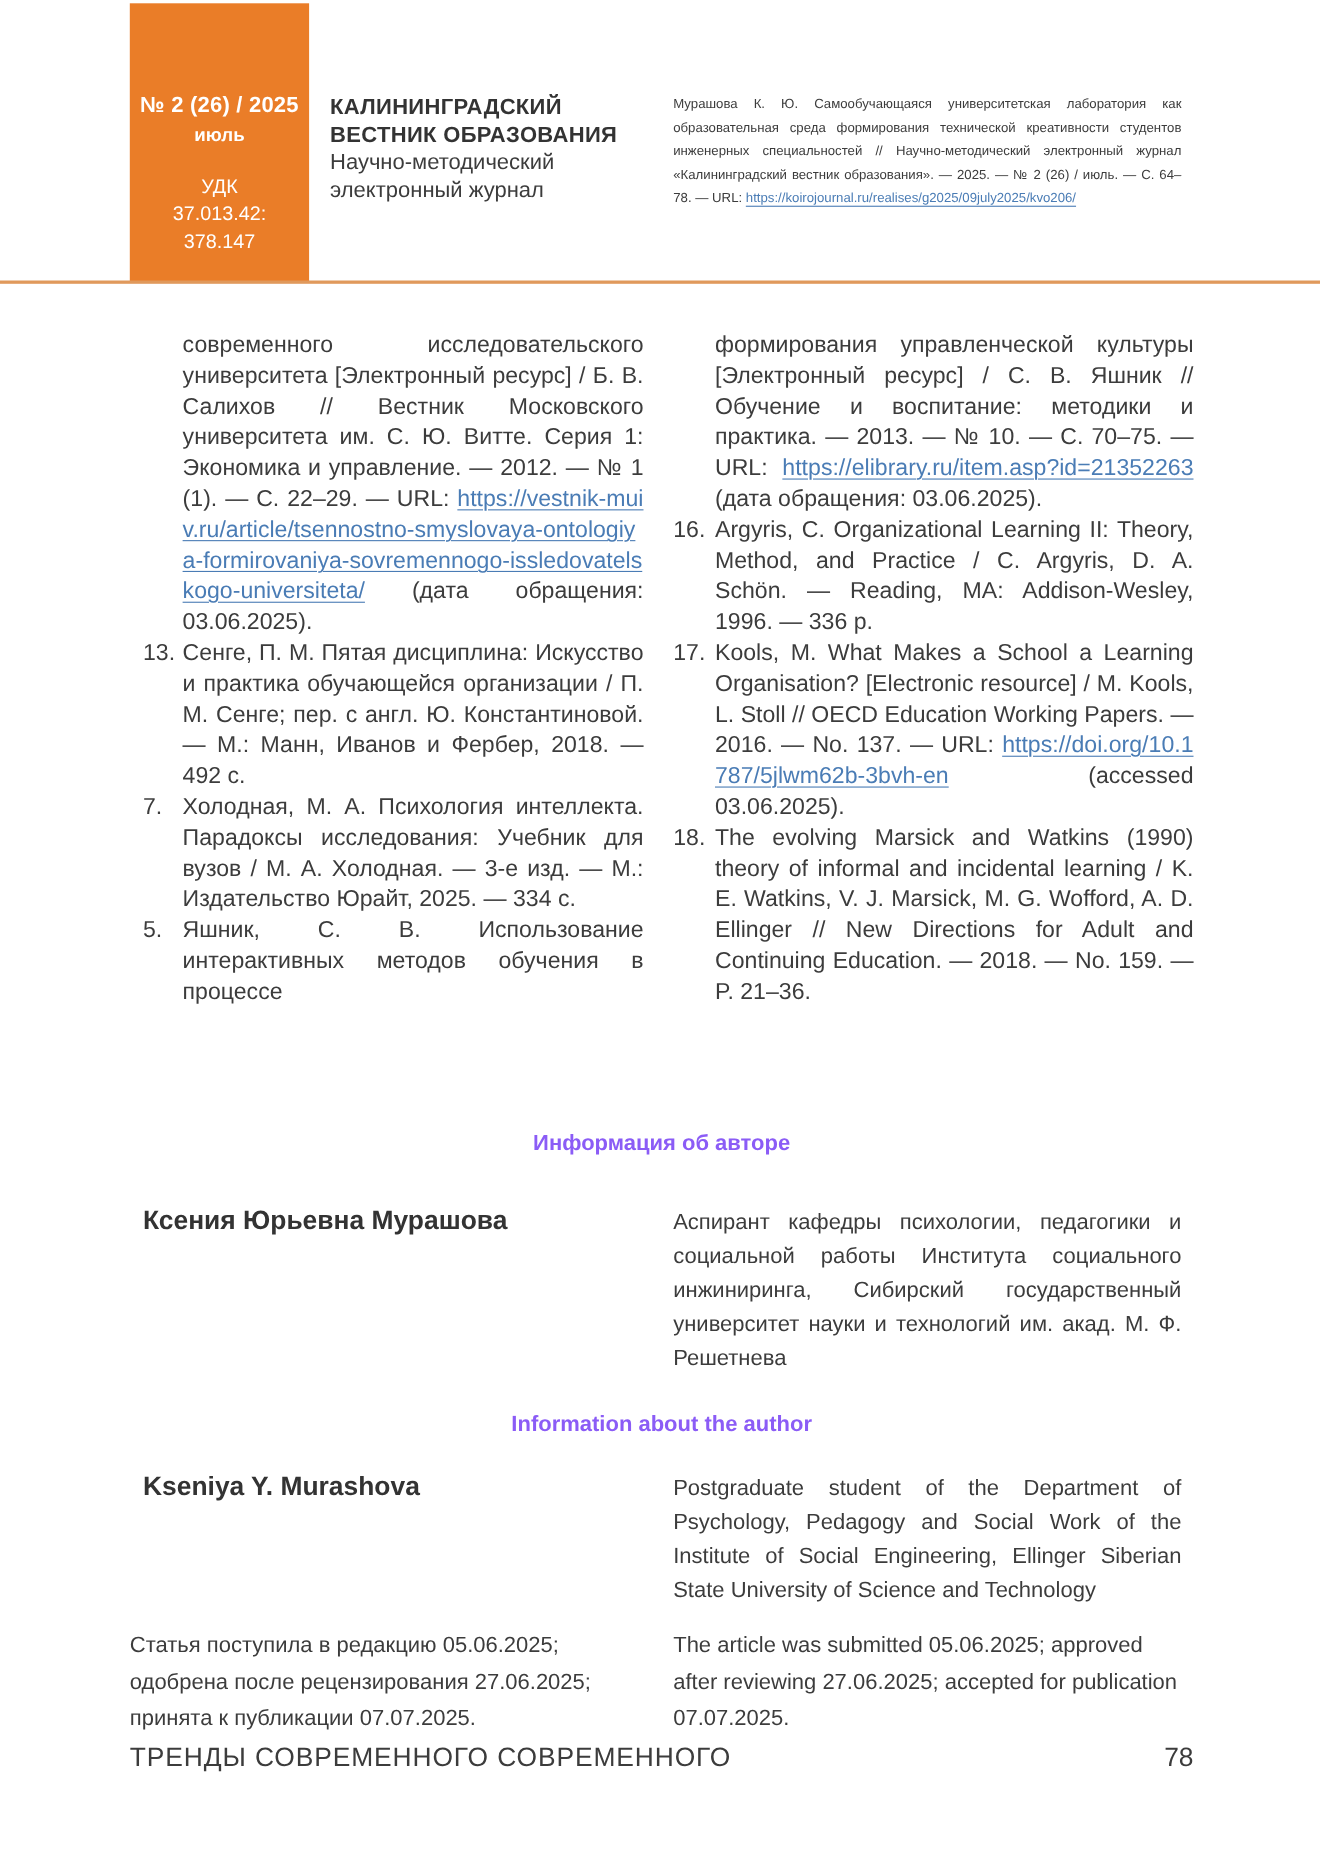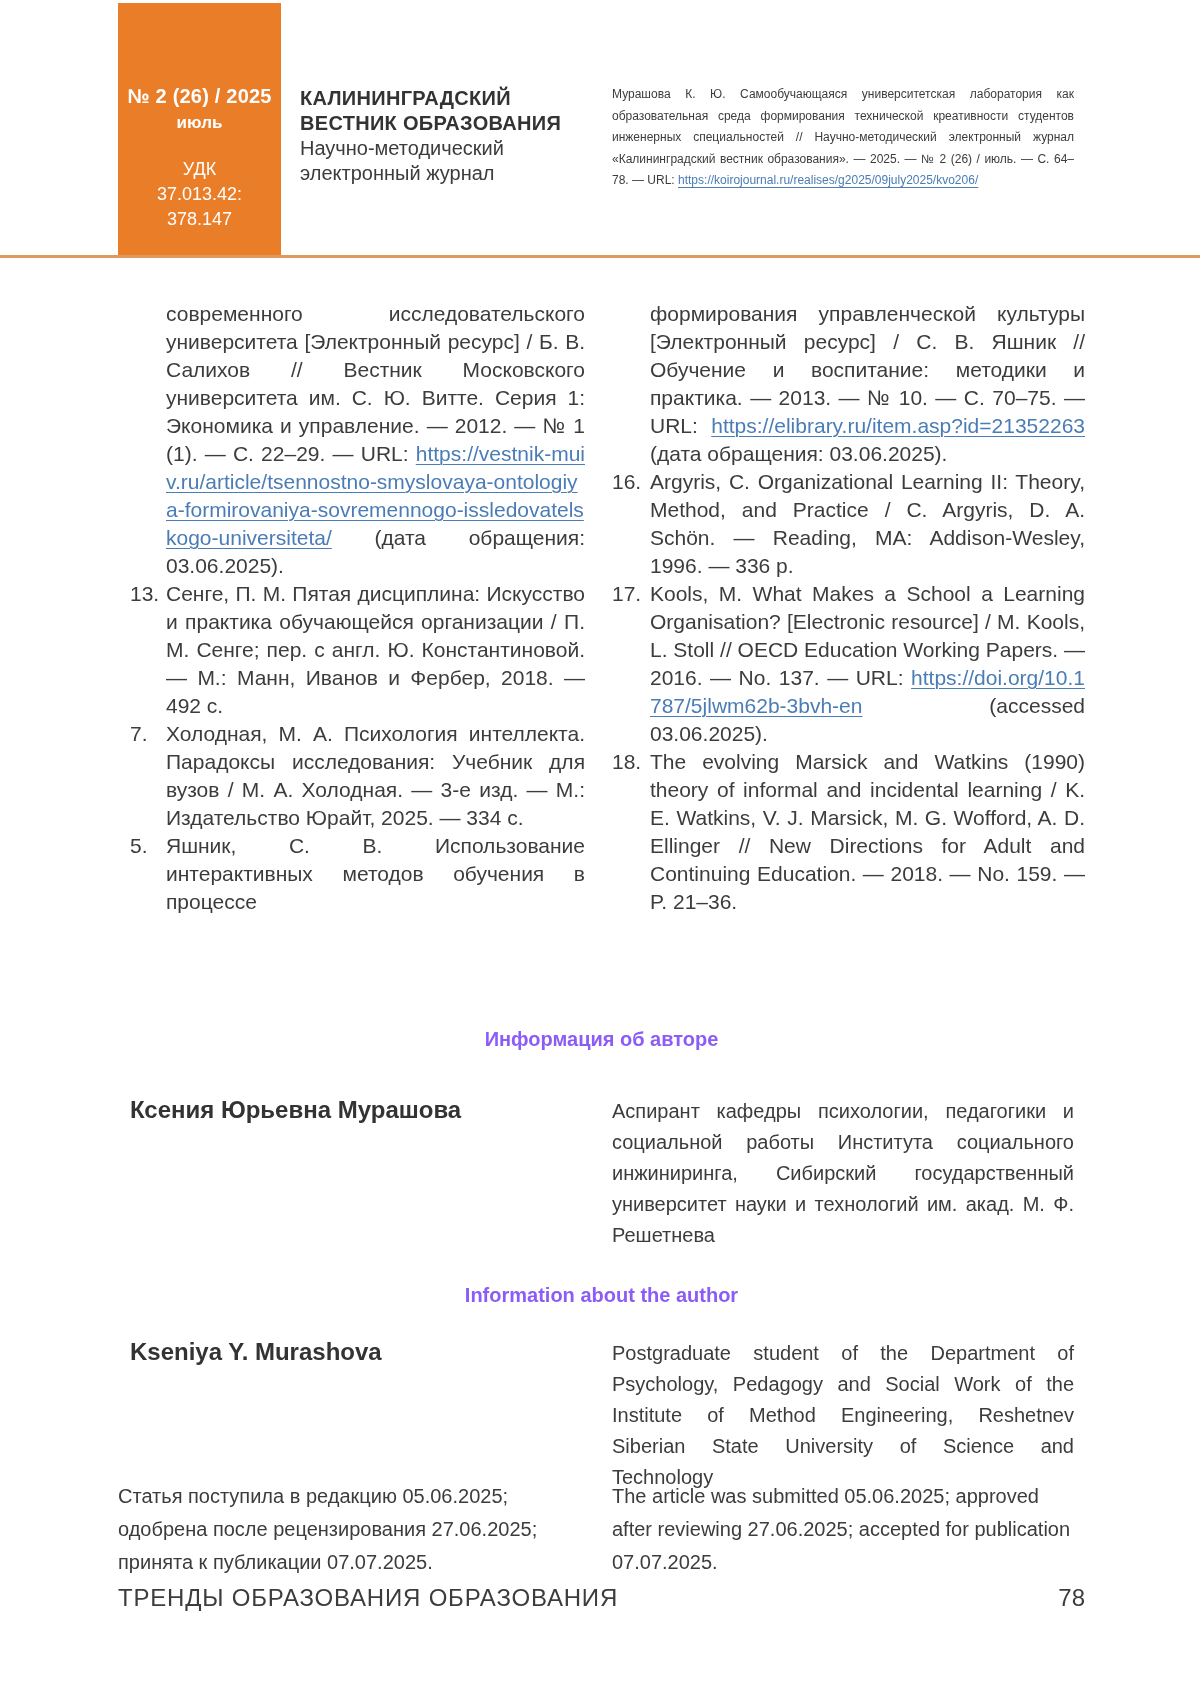--- a/index.html
+++ b/index.html
@@ -167,24 +167,24 @@
 
   <div class="section-heading heading-ru">Информация об авторе</div>
   <div class="row-ru">
     <div class="author-name">Ксения Юрьевна Мурашова</div>
     <div class="author-desc">Аспирант кафедры психологии, педагогики и социальной работы Института социального инжиниринга, Сибирский государственный университет науки и технологий им. акад. М. Ф. Решетнева</div>
   </div>
 
   <div class="section-heading heading-en" lang="en">Information about the author</div>
   <div class="row-en">
     <div class="author-name" lang="en">Kseniya Y. Murashova</div>
-    <div class="author-desc" lang="en">Postgraduate student of the Department of Psychology, Pedagogy and Social Work of the Institute of Method Engineering, Reshetnev Siberian State University of Science and Technology</div>
+    <div class="author-desc" lang="en">Postgraduate student of the Department of Psychology, Pedagogy and Social Work of the Institute of Social Engineering, Ellinger Siberian State University of Science and Technology</div>
   </div>
 
   <div class="dates-ru">Статья поступила в редакцию 05.06.2025; одобрена после рецензирования 27.06.2025; принята к публикации 07.07.2025.</div>
   <div class="dates-en" lang="en">The article was submitted 05.06.2025; approved after reviewing 27.06.2025; accepted for publication 07.07.2025.</div>
 
   <div class="footer">
-    <span class="section-title">ТРЕНДЫ ОБРАЗОВАНИЯ ОБРАЗОВАНИЯ</span>
+    <span class="section-title">ТРЕНДЫ СОВРЕМЕННОГО СОВРЕМЕННОГО</span>
     <span class="page-number">78</span>
   </div>
 
 </div>
 
 </body></html>

